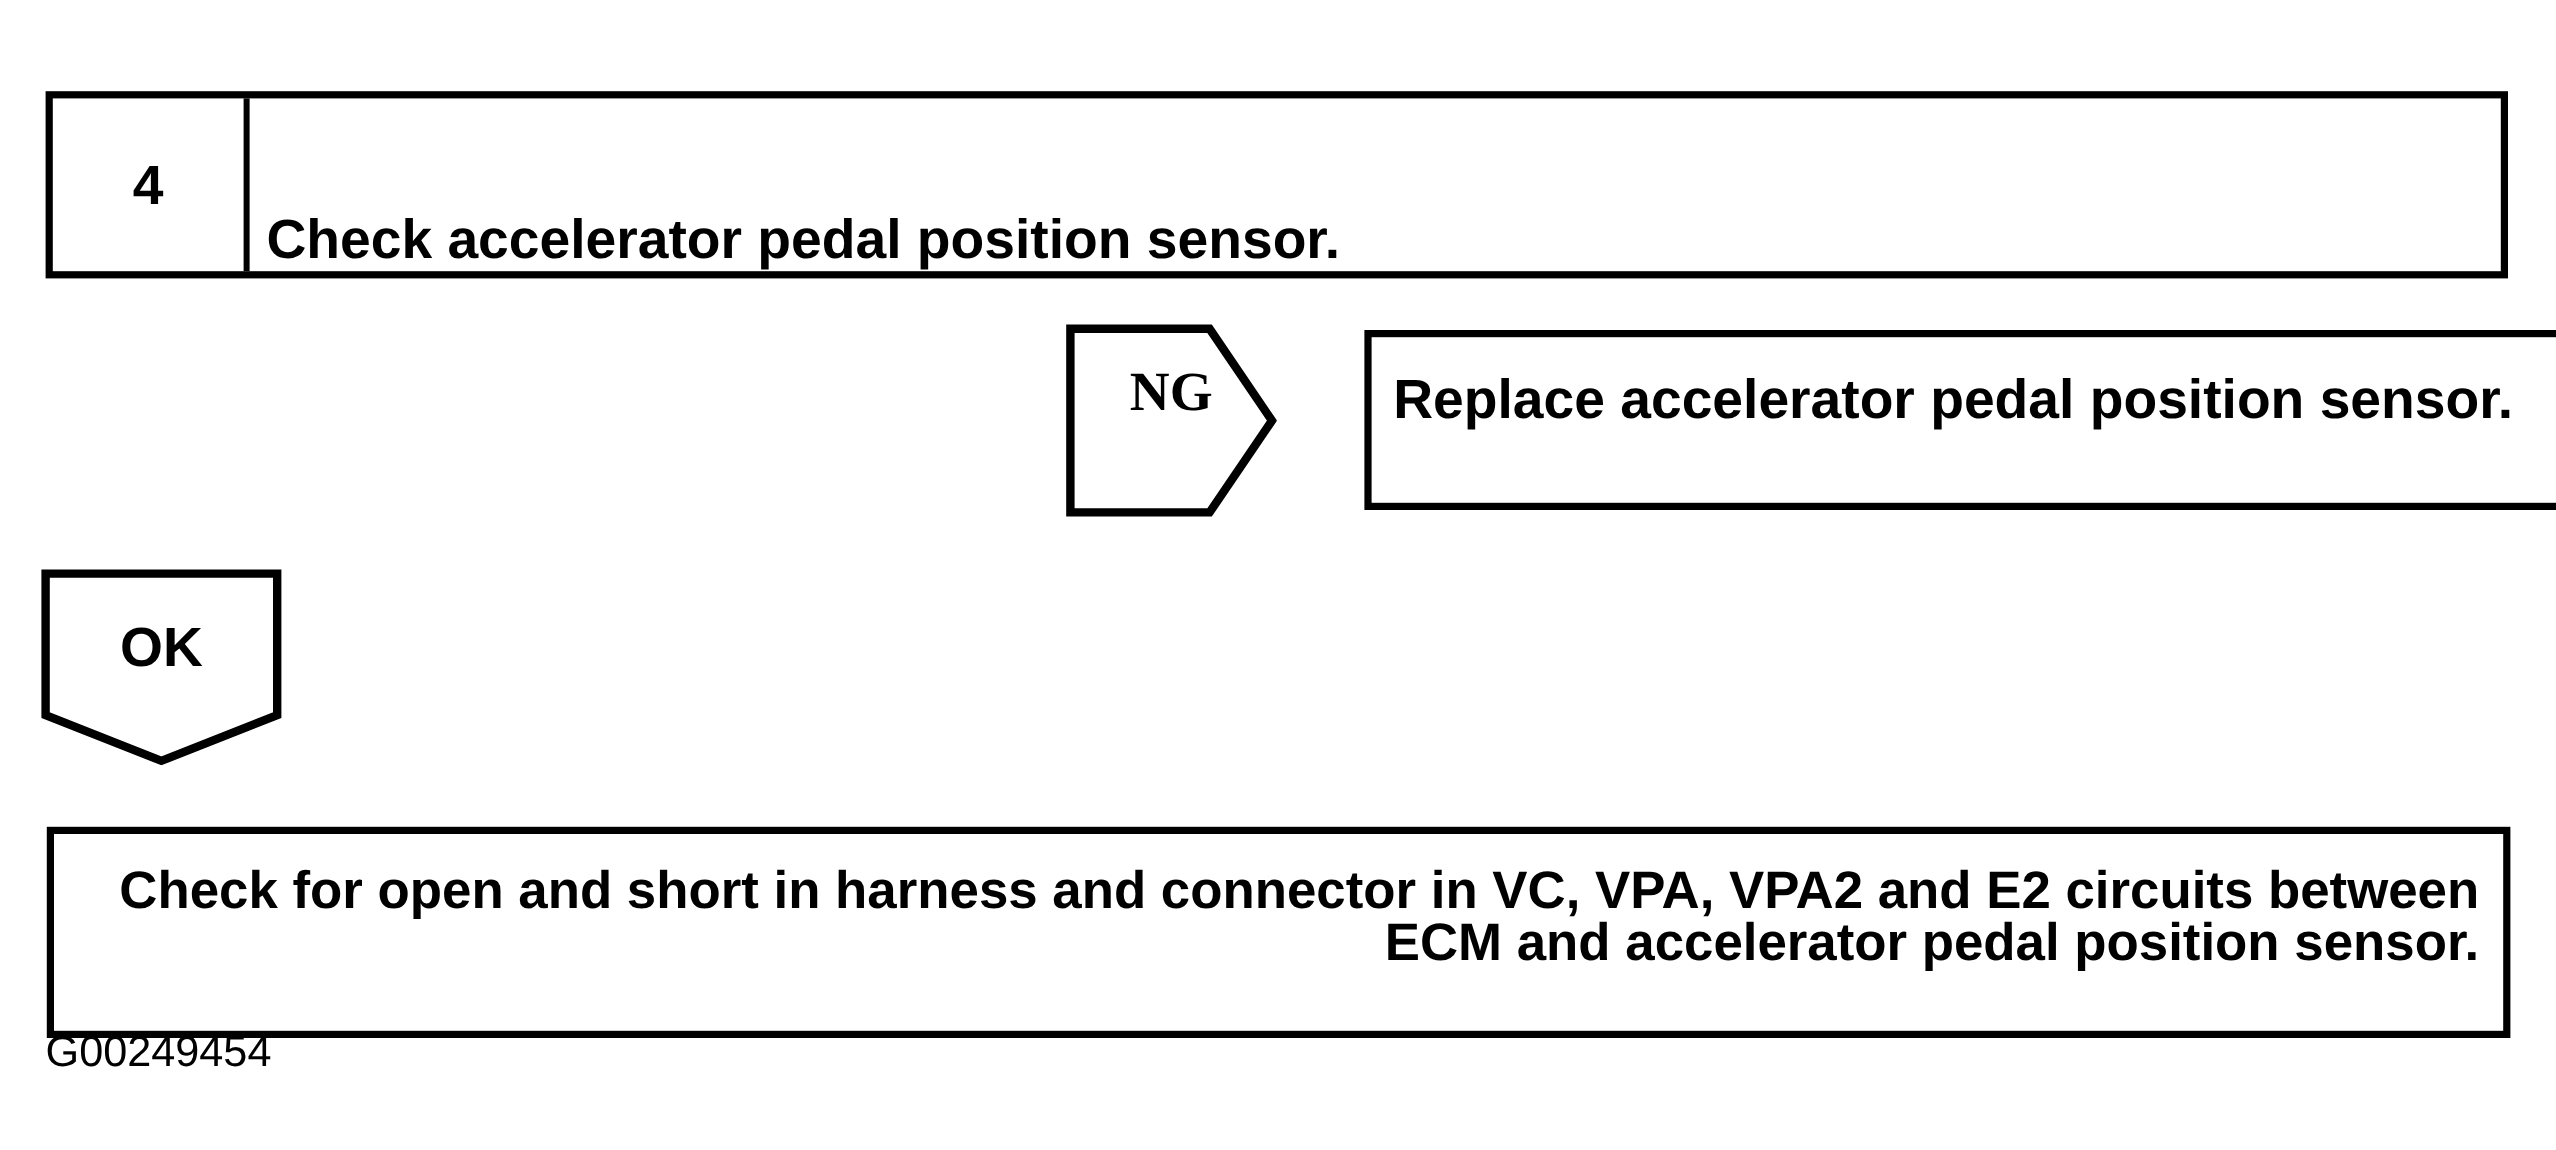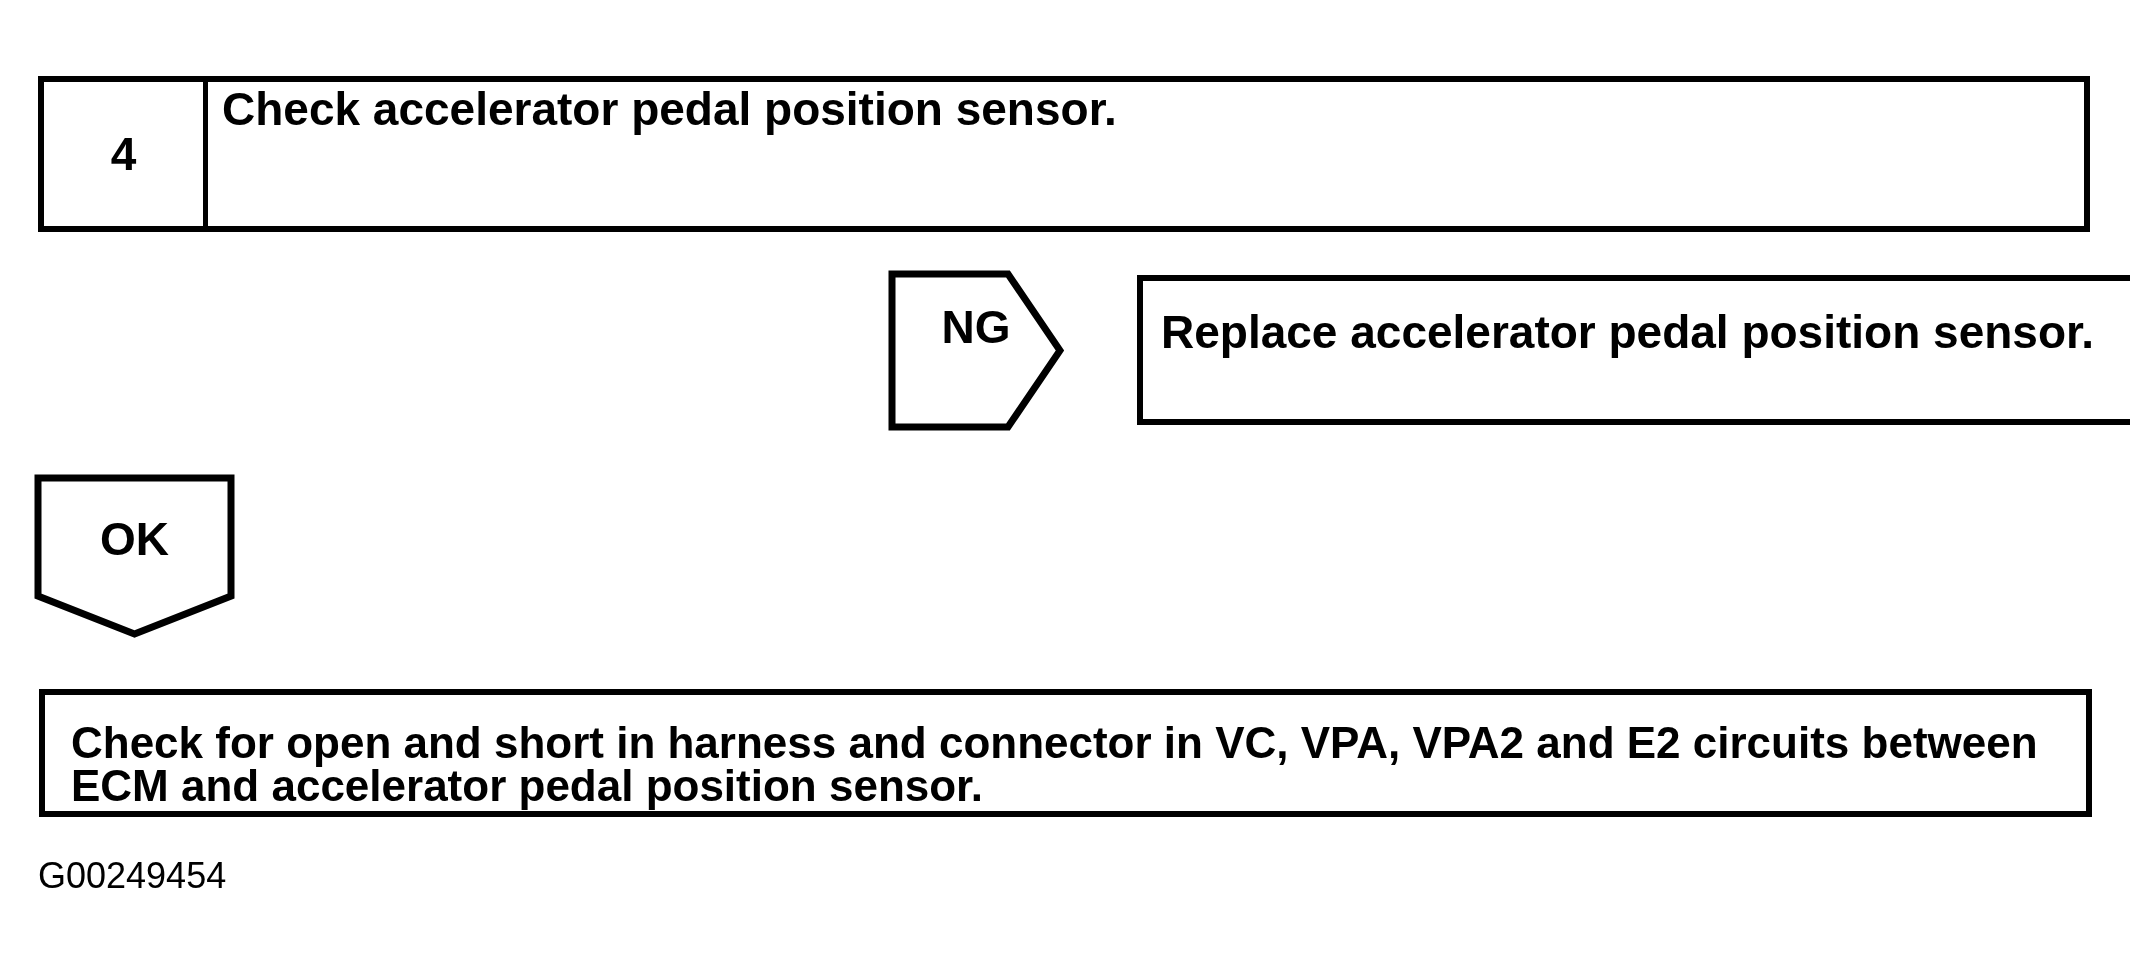--- a/index.html
+++ b/index.html
@@ -33,56 +33,58 @@
     width: 159px;
     border-right: 5px solid #000000;
     display: flex;
     align-items: center;
     justify-content: center;
     flex-shrink: 0;
   }
   .step-instruction-cell {
     flex: 1;
     display: flex;
-    align-items: flex-start;
+    align-items: flex-end;
     padding-left: 14px;
   }
   
   .ng-svg { position: absolute; left: 888px; top: 270px; }
   .ng-label {
     position: absolute;
     left: 892px; top: 274px;
     width: 168px; height: 153px;
     box-sizing: border-box;
     display: flex;
     justify-content: center;
     align-items: flex-start;
     padding-top: 26px;
+    font-family: Liberation Serif, serif;
   }
   
   .replace-box {
     left: 1137px; top: 275px;
     width: 1015px; height: 150px;
     padding: 24px 20px 0 18px;
   }
   
   .ok-svg { position: absolute; left: 34px; top: 474px; }
   .ok-label {
     position: absolute;
     left: 38px; top: 480px;
     width: 193px; height: 118px;
     display: flex;
     align-items: center;
     justify-content: center;
   }
   
   .result-box {
     left: 39px; top: 689px;
-    width: 2053px; height: 128px;
+    width: 2053px; height: 176px;
     padding: 26px 20px 0 26px;
+    text-align: right;
   }
   .result-text {
     font-weight: bold;
     font-size: 44px;
     line-height: 43px;
     white-space: pre-line;
     color: #000000;
   }
   
   .figure-id {

